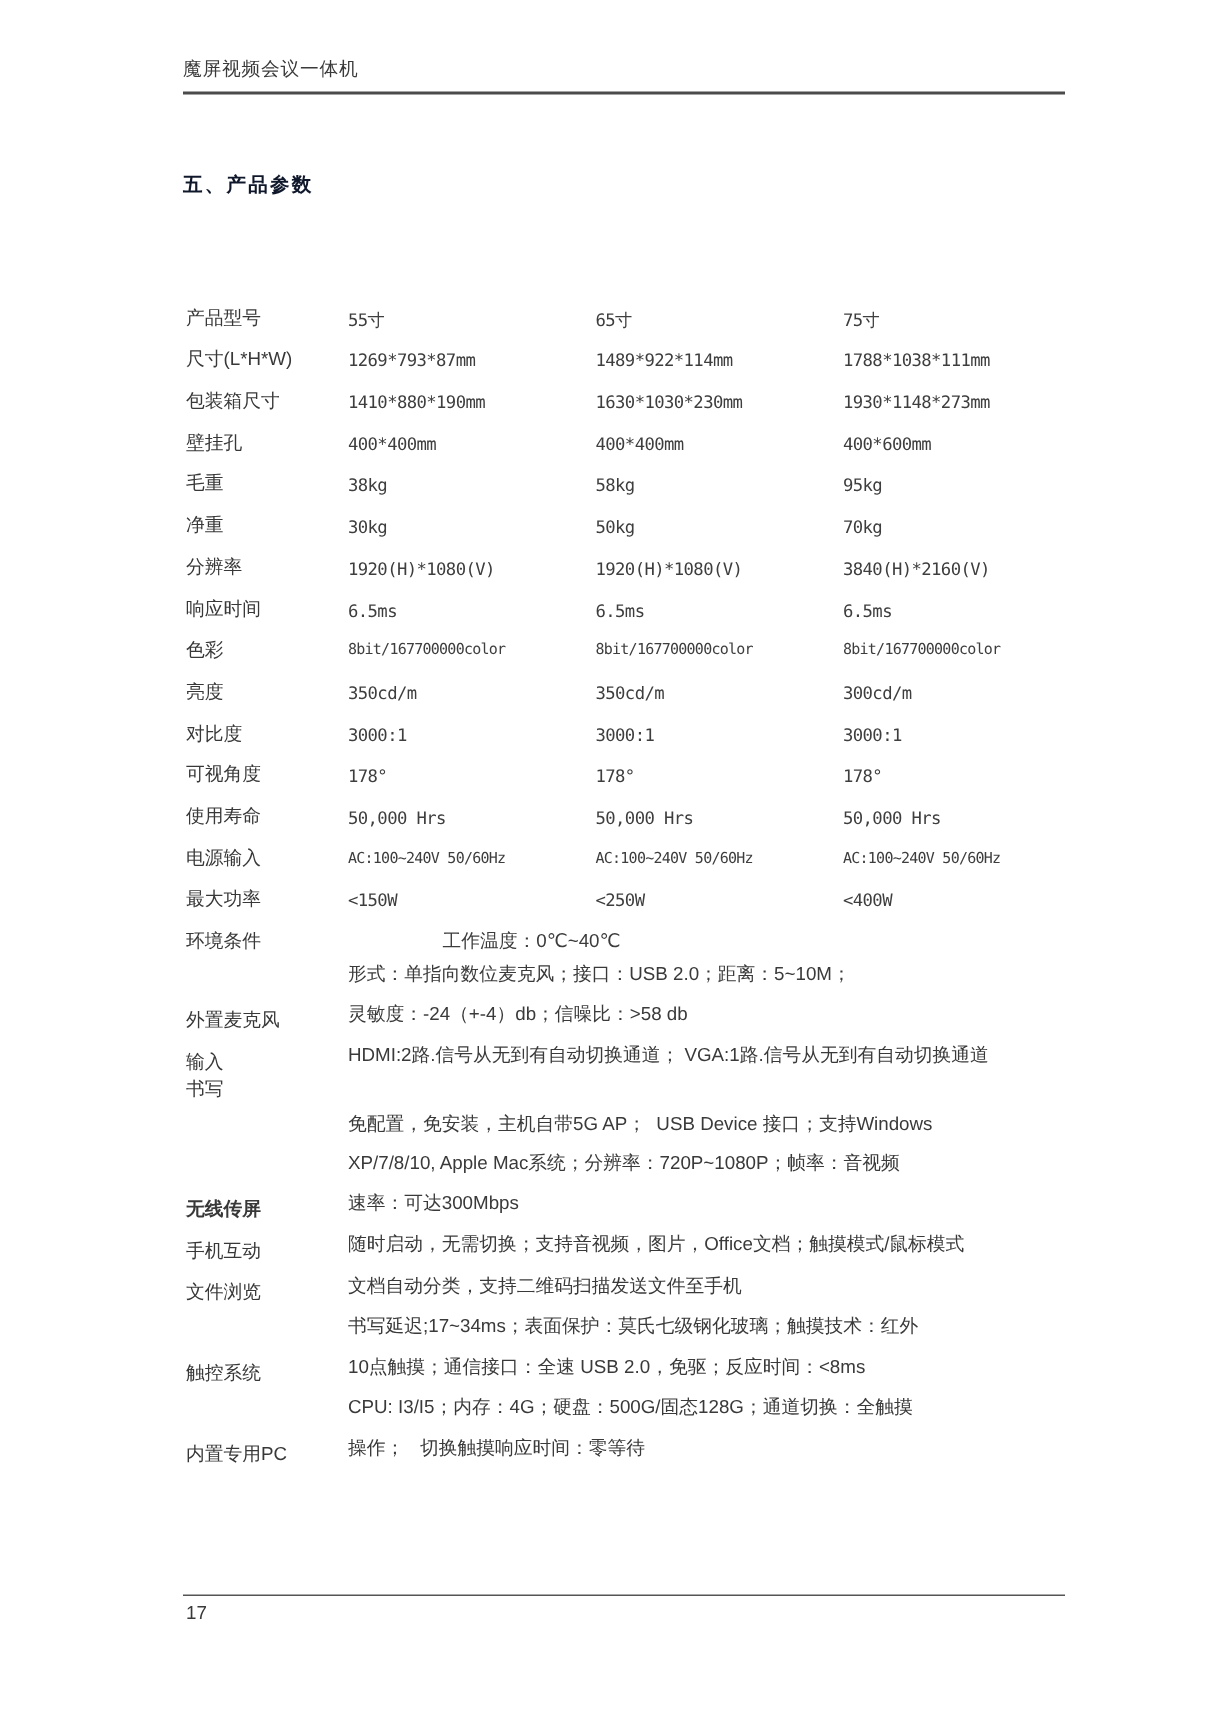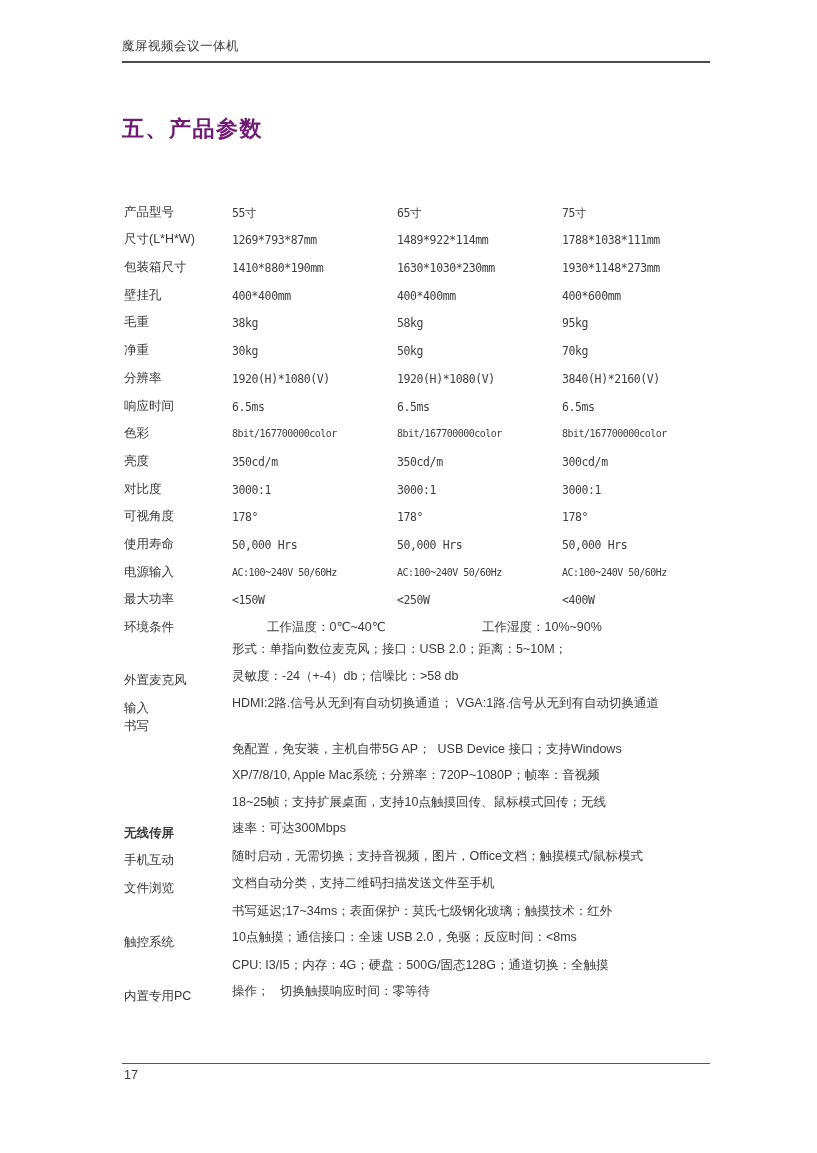--- a/index.html
+++ b/index.html
@@ -14,28 +14,28 @@
   .header-title{
     position:absolute;left:122px;top:38px;
     font-size:12.5px;letter-spacing:.5px;color:#3a3a3a;
   }
   .header-rule{
     position:absolute;left:122px;top:61px;width:588px;height:0;
     border-top:2px solid #4b4b4b;
   }
   .section-title{
     position:absolute;left:122px;top:114px;margin:0;
-    font-size:22px;font-weight:bold;letter-spacing:1.5px;color:#701a75;
+    font-size:13px;font-weight:bold;letter-spacing:1.5px;color:#0f172a;
   }
   .spec-table{
     position:absolute;left:124px;top:193px;width:586px;
   }
   .row{display:flex;align-items:flex-end;}
   .row.cols{height:27.7px;}
-  .row.pair{height:28px;}
+  .row.pair{height:28px;gap:28px;}
   .row.span{margin-bottom:1px;}
   .cell.label{
     flex:0 0 108px;font-size:12.5px;line-height:17px;color:#383838;
     white-space:nowrap;
   }
   .cell.value{
     flex:0 0 165px;
     font-family:"DejaVu Sans Mono","Liberation Mono",monospace;
     font-size:11.5px;letter-spacing:-.4px;line-height:16px;color:#3e3e3e;
     white-space:nowrap;
@@ -153,21 +153,20 @@
       </div>
       <div class="row cols">
         <div class="cell label">最大功率</div>
         <div class="cell value">&lt;150W</div>
         <div class="cell value">&lt;250W</div>
         <div class="cell value">&lt;400W</div>
       </div>
       <div class="row pair">
         <div class="cell label">环境条件</div>
         <div class="cell pair-a">工作温度：0℃~40℃</div>
-        <div class="cell pair-b">工作湿度：10%~90%</div>
       </div>
       <div class="row span">
         <div class="cell label">外置麦克风</div>
         <div class="cell span-body">
           <div class="line">形式：单指向数位麦克风；接口：USB 2.0；距离：5~10M；</div>
           <div class="line">灵敏度：-24（+-4）db；信噪比：&gt;58 db</div>
         </div>
       </div>
       <div class="row span">
         <div class="cell label">输入</div>
@@ -176,21 +175,20 @@
         </div>
       </div>
       <div class="row span">
         <div class="cell label">书写</div>
       </div>
       <div class="row span">
         <div class="cell label label-mid">无线传屏</div>
         <div class="cell span-body">
           <div class="line">免配置，免安装，主机自带5G AP；  USB Device 接口；支持Windows</div>
           <div class="line">XP/7/8/10, Apple Mac系统；分辨率：720P~1080P；帧率：音视频</div>
-          <div class="line">18~25帧；支持扩展桌面，支持10点触摸回传、鼠标模式回传；无线</div>
           <div class="line">速率：可达300Mbps</div>
         </div>
       </div>
       <div class="row span">
         <div class="cell label">手机互动</div>
         <div class="cell span-body">
           <div class="line">随时启动，无需切换；支持音视频，图片，Office文档；触摸模式/鼠标模式</div>
         </div>
       </div>
       <div class="row span">

